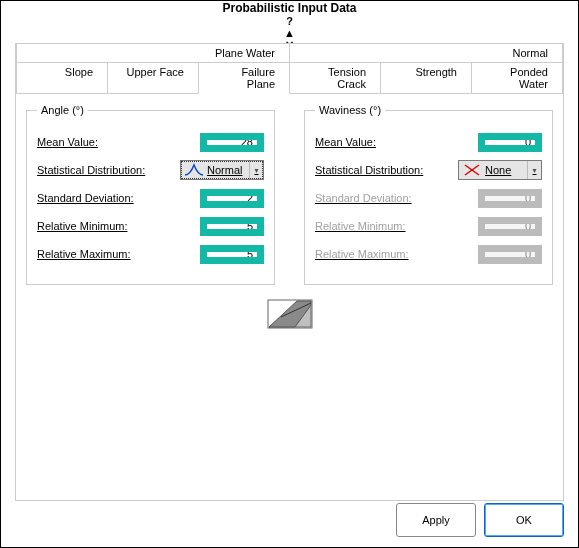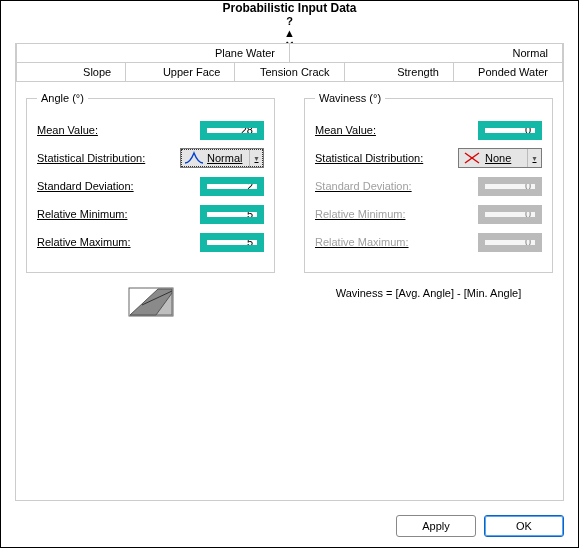--- a/index.html
+++ b/index.html
@@ -26,21 +26,21 @@
   input.val { width: 64px; height: 19px; border: 7px solid #14b8a6; text-align: right; padding: 0 4px; background: #fff; }
   input.val[disabled] { color: #888; background: #f5f5f5; border-color: #bbb; }
   .combo { display: flex; align-items: center; border: 1px solid #7a7a7a; height: 20px; width: 84px; background: #e5e5e5; }
   .combo.selected { outline: 1px dotted #333; outline-offset: -2px; }
   .combo .dist-icon { width: 20px; height: 14px; margin: 0 3px; flex: none; }
   .combo .dist-label { flex: 1; padding-right: 2px; }
   .combo .dd { width: 14px; height: 100%; border-left: 1px solid #bbb; display: flex; align-items: center; justify-content: center; color: #555; font-size: 8px; }
   .diagram-wrap { text-align: center; margin-top: 14px; }
   .formula { text-align: center; margin-top: 14px; font-size: 11px; }
   .buttons { position: absolute; right: 14px; bottom: 10px; display: flex; gap: 8px; }
-  .buttons button { width: 80px; height: 22px; border: 1px solid #888; background: #fff; border-radius: 3px; cursor: pointer; }
+  .buttons button { width: 80px; height: 34px; border: 1px solid #888; background: #fff; border-radius: 3px; cursor: pointer; }
   .buttons button.default { border: 1px solid #0a64c8; box-shadow: 0 0 0 1px #5aa5ef inset; }
 </style>
 </head>
 <body>
 
 <div class="window">
 
   <div class="titlebar">
     <span class="title">Probabilistic Input Data</span>
     <div class="rule"></div>
@@ -51,20 +51,21 @@
 
   <div class="outer-panel">
 
     <div class="tabs-row top">
       <div class="tab">Plane Water</div>
       <div class="tab">Normal</div>
     </div>
     <div class="tabs-row tabs-row2">
       <div class="tab">Slope</div>
       <div class="tab">Upper Face</div>
+      <div class="tab active">Failure Plane</div>
       <div class="tab">Tension Crack</div>
       <div class="tab">Strength</div>
       <div class="tab">Ponded Water</div>
     </div>
 
     <div class="tab-body">
       <div class="groups">
 
         <fieldset class="group">
           <legend>Angle (°)</legend>
@@ -141,21 +142,20 @@
 
       <div class="groups">
         <div style="flex:1" class="diagram-wrap">
           <svg width="46" height="30">
             <rect x="1" y="1" width="44" height="28" fill="none" stroke="#666"></rect>
             <polygon points="2,28 44,28 44,6" fill="#bfbfbf" stroke="#666"></polygon>
             <polygon points="2,28 28,28 44,6 44,2 30,2" fill="#8a8a8a" stroke="#555"></polygon>
             <line x1="14" y1="18" x2="44" y2="4" stroke="#333"></line>
           </svg>
         </div>
-        <div style="flex:1" class="formula">Waviness = [Avg. Angle] - [Min. Angle]</div>
       </div>
 
     </div>
   </div>
 
   <div class="buttons">
     <button>Apply</button>
     <button class="default">OK</button>
   </div>
 

